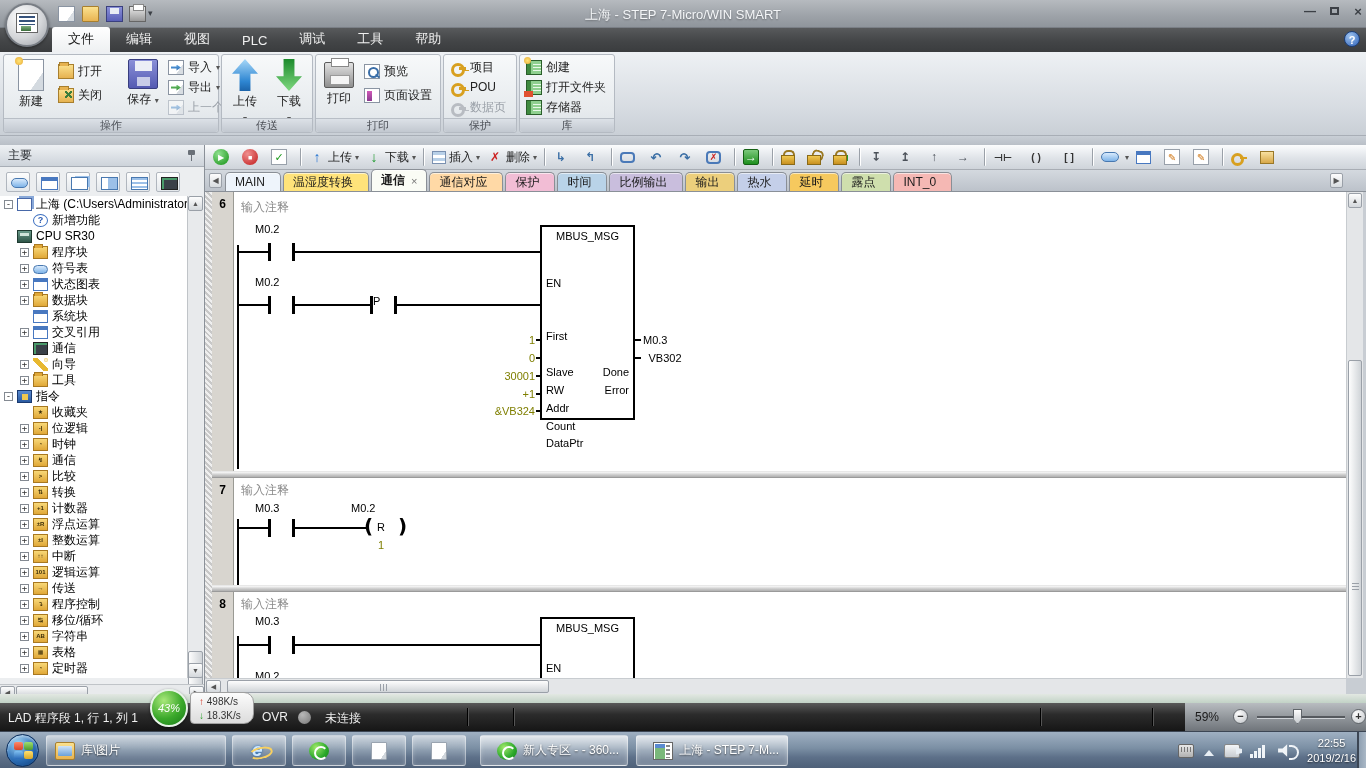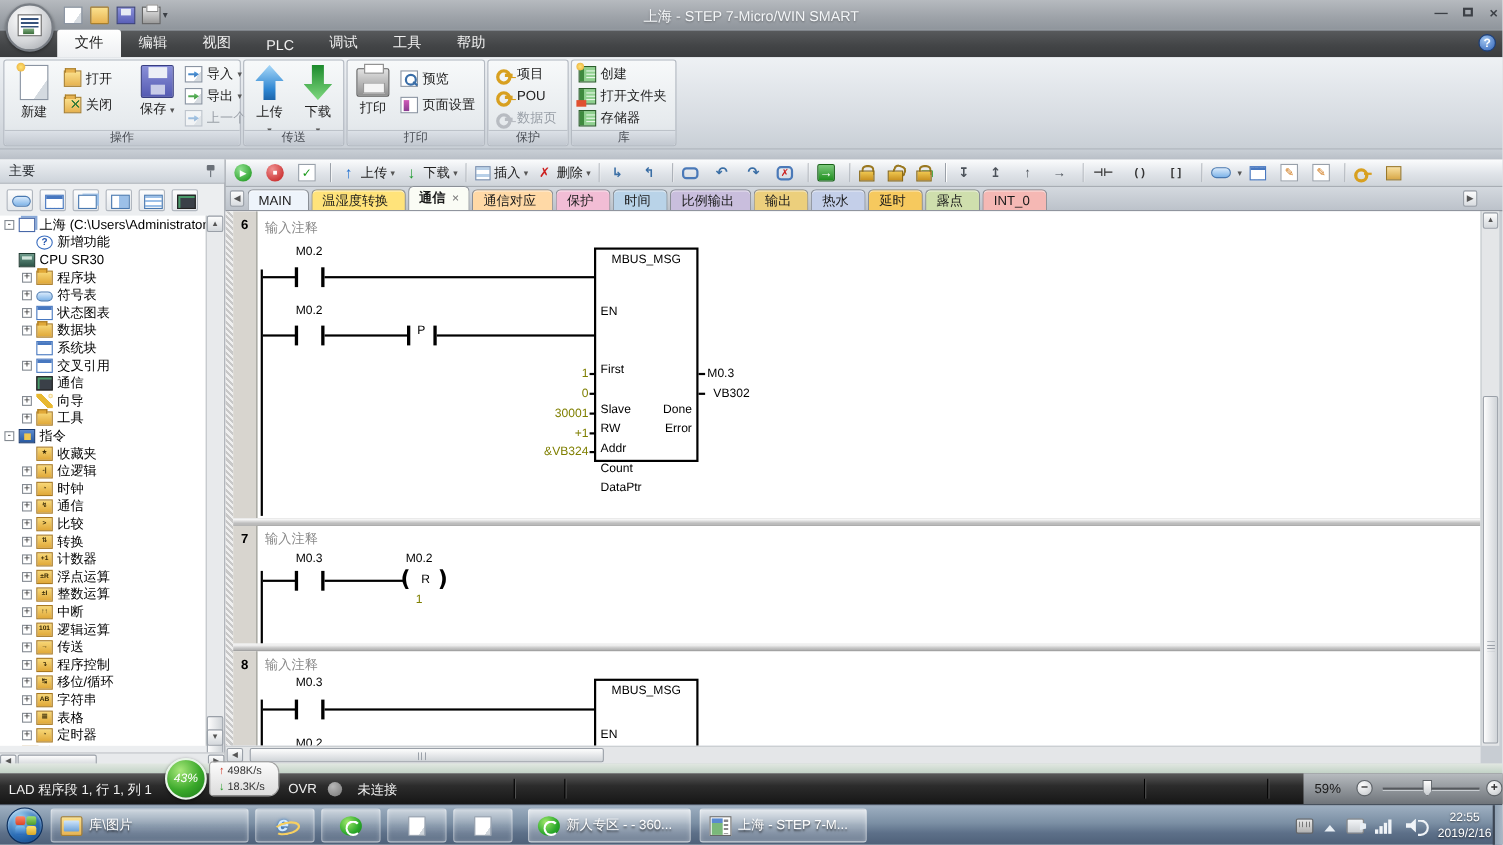--- a/index.html
+++ b/index.html
@@ -155,21 +155,21 @@
 #sb-hthumb { position:absolute; left:16px; top:1px; width:72px; height:11px; background:linear-gradient(#fdfdfd,#d0d4d8); border:1px solid #9aa0a8; border-radius:2px; }
 
 
 #editor { left:205px; top:192px; width:1141px; height:486px; background:#ffffff; overflow:hidden; font-size:11px; }
 #hatch { left:0; top:0; width:7px; height:486px; background:repeating-linear-gradient(45deg,#c8c8c8 0 2px,#efefef 2px 4px); }
 .numcol { background:#d8d5cf; border-right:1px solid #9a9a94; width:22px; left:7px; text-align:center; font-weight:bold; font-size:12px; color:#000; }
 .netnum { padding-top:5px; display:block; }
 .ncomment { color:#8a8a8a; font-size:12px; }
 .wire { background:#000; }
 .cbar { width:3px; height:18px; background:#000; }
-.ladlab { font-size:11px; color:#000; text-align:center; }
+.ladlab { font-size:11px; color:#000; }
 .ladval { font-size:11px; color:#7f7f00; }
 .lbox { border:2px solid #000; background:#fff; }
 .boxtitle { position:absolute; left:0; right:0; top:3px; text-align:center; }
 .pinl { position:absolute; left:4px; } .pinr { position:absolute; right:4px; }
 .divider { left:7px; width:1134px; height:7px; background:linear-gradient(#fafafa,#c8c8c8 60%,#b0b0b0); border-top:1px solid #e8e8e8; border-bottom:1px solid #9a9a9a; }
 .paren { font-size:20px; font-weight:bold; font-family:"DejaVu Sans",sans-serif; line-height:20px; }
 #ed-hscroll { left:205px; top:678px; width:1141px; height:16px; background:#e4e6e8; border-top:1px solid #c8ccd0; }
 #ed-hthumb { position:absolute; left:22px; top:1px; width:322px; height:13px; background:linear-gradient(#fdfdfd,#d0d4d8); border:1px solid #9aa0a8; border-radius:2px; }
 #ed-hthumb::after { content:""; position:absolute; left:152px; top:3px; width:8px; height:7px; background:repeating-linear-gradient(90deg,#9aa0a8 0 1px,transparent 1px 3px); }
 #ed-vscroll { left:1346px; top:192px; width:17px; height:486px; background:#e4e6e8; border-left:1px solid #c8ccd0; }
@@ -188,21 +188,21 @@
 
 #ov-circle { left:150px; top:689px; width:38px; height:38px; border-radius:50%; background:radial-gradient(circle at 35% 28%,#a8e87a,#3aa82a 55%,#187a18); border:2px solid #e8f4e8; color:#fff; font-size:11px; text-align:center; line-height:35px; z-index:40; box-shadow:0 1px 3px #0008;font-style:italic; }
 #ov-bubble { left:190px; top:692px; width:64px; height:32px; background:linear-gradient(#fcfcfc,#dcdcdc); border:1px solid #a0a0a0; border-radius:4px 10px 10px 4px; z-index:39; font-size:10px; color:#333; padding:2px 0 0 8px; line-height:14px; white-space:nowrap; }
 #ov-bubble .uar { color:#d03020; font-weight:bold; } #ov-bubble .dar { color:#28a028; font-weight:bold; }
 
 
 #taskbar { left:0; top:731px; width:1366px; height:37px; background:linear-gradient(#9fb0c2,#7b8fa4 45%,#5d7089 70%,#4e6078); border-top:1px solid #3c4654; }
 #start-orb { position:absolute; left:6px; top:2px; width:33px; height:33px; border-radius:50%; background:radial-gradient(circle at 35% 28%,#9fd4f4,#2a6cb4 55%,#0c3a75); border:1px solid #0a2d5c; box-shadow:inset 0 2px 3px #ffffff88; }
 .flag { position:absolute; width:9px; height:8px; border-radius:2px; }
 .tkbtn { position:absolute; top:3px; height:31px; border:1px solid #ffffff70; border-radius:3px; background:linear-gradient(#ffffff82,#ffffff2e 48%,#ffffff14); display:flex; align-items:center; gap:6px; padding:0 8px; color:#fff; font-size:12px; text-shadow:0 1px 2px #000a; white-space:nowrap; box-shadow:inset 0 0 4px #ffffff40; }
-.tkbtn.lit { background:linear-gradient(#ffffffb8,#ffffff52 48%,#ffffff30); }
+.tkbtn.lit { background:linear-gradient(#ffffffb8,#ffffff52 48%,#ffffff30);justify-content:flex-end; }
 .tkico { width:20px; height:18px; position:relative; flex:none; }
 .tk-exp { background:linear-gradient(#fbe18e,#e8b452); border:1px solid #a87f2e; border-radius:2px; }
 .tk-exp::after { content:""; position:absolute; left:2px; top:3px; width:14px; height:10px; background:linear-gradient(#cfe4fa,#6aa0d8); border-radius:1px; }
 .tk-ie { color:#eaf4ff; }
 .tk-ie::before { content:"e"; position:absolute; left:3px; top:-3px; font-size:19px; font-weight:bold; font-style:italic; color:#cfe8ff; text-shadow:0 0 3px #1a6ac0; }
 .tk-ie::after { content:""; position:absolute; left:0px; top:5px; width:20px; height:8px; border:2px solid #f8d060; border-radius:50%; border-left-color:transparent; transform:rotate(-12deg); }
 .tk-360 { border-radius:50%; background:radial-gradient(circle at 35% 30%,#9fe86a,#2aa82a 60%,#188018); }
 .tk-360::after { content:""; position:absolute; left:5px; top:4px; width:10px; height:10px; border:2px solid #fff; border-radius:50%; border-right-color:transparent; }
 .tk-doc { background:linear-gradient(125deg,#ffffff 78%,#d0d6dc 79%); border:1px solid #9aa4b0; border-radius:1px; width:16px; margin:0 2px; }
 .tk-app { background:#fff; border:1px solid #666; }

